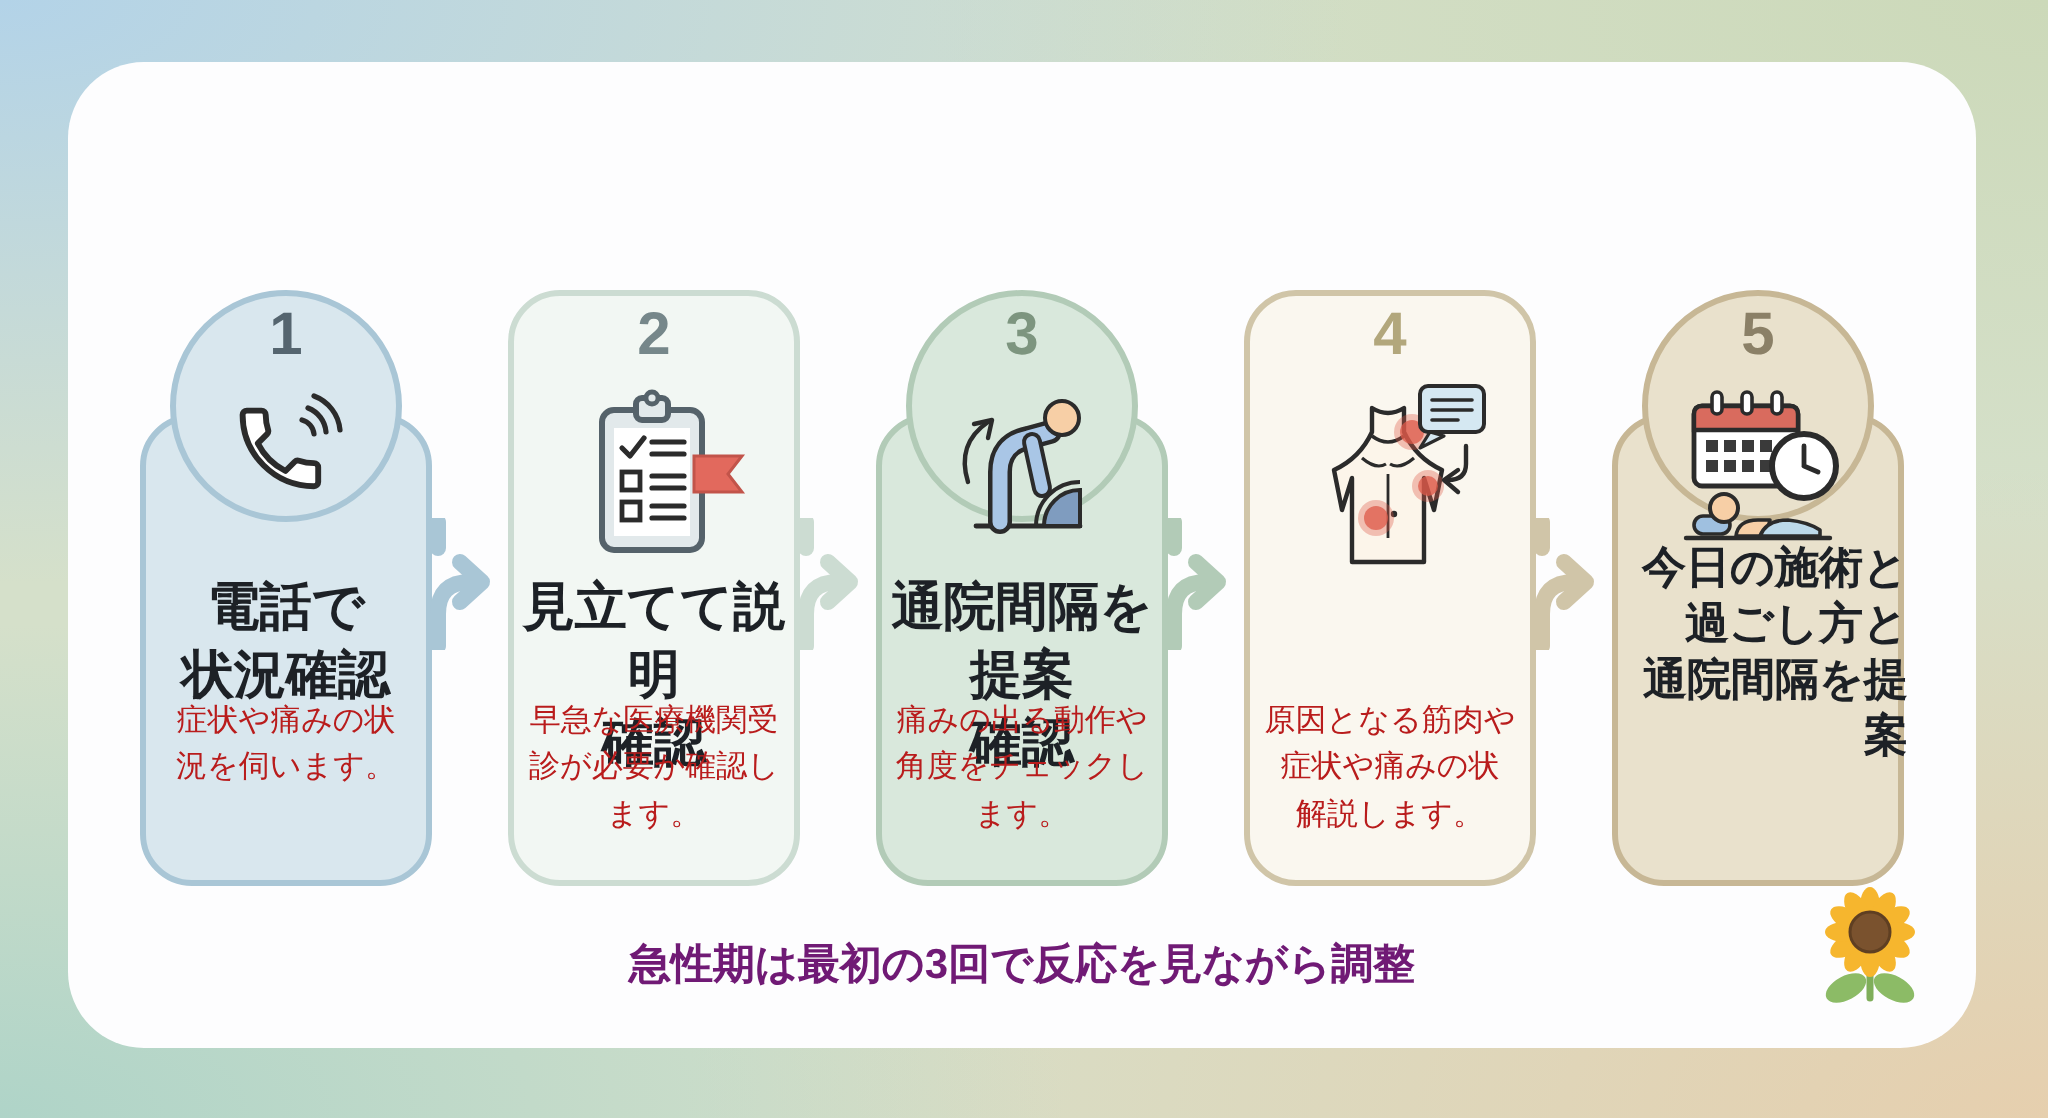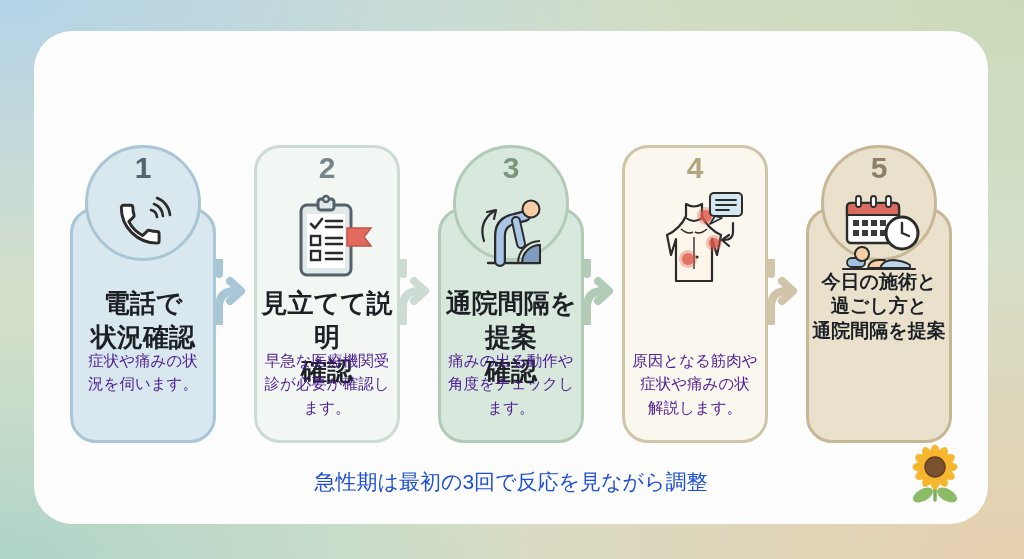--- a/index.html
+++ b/index.html
@@ -30,26 +30,26 @@
   .type-a .card-body{top:62px;}
   .type-b .card-body{top:0;}
   .circle{position:absolute;top:0;left:15px;width:110px;height:110px;border-radius:50%;
     background:var(--fill);border:3px solid var(--border);}
   .num{position:absolute;top:6px;left:0;width:100%;text-align:center;z-index:3;
     font-size:30px;font-weight:bold;color:var(--number);}
   .icon-wrap{position:absolute;top:44px;left:0;width:100%;display:flex;justify-content:center;z-index:3;}
   .type-b .icon-wrap{top:46px;}
   .title{position:absolute;top:142px;left:-2px;right:-2px;text-align:center;z-index:3;
     font-weight:bold;font-size:26px;line-height:1.3;white-space:pre-line;color:#1d2126;}
-  .col-5 .title{top:125px;font-size:19px;line-height:1.28;}
+  .col-5 .title{top:125px;font-size:22px;line-height:1.28;text-align:right;}
   .desc{position:absolute;top:204px;left:-4px;right:-4px;text-align:center;z-index:3;
-    font-size:15.5px;line-height:1.5;white-space:pre-line;color:#4c1d95;}
+    font-size:15.5px;line-height:1.5;white-space:pre-line;color:#b91c1c;}
   .col-5 .desc{top:208px;}
   .caption{position:absolute;left:0;right:0;top:437px;text-align:center;
-    font-size:21px;font-weight:400;color:#1d4ed8;}
+    font-size:21px;font-weight:700;color:#701a75;}
   .sunflower{position:absolute;right:24px;bottom:12px;}
 </style>
 </head>
 <body>
 
 <div class="bg">
   <div class="panel">
 
     <div class="steps-row">
 

